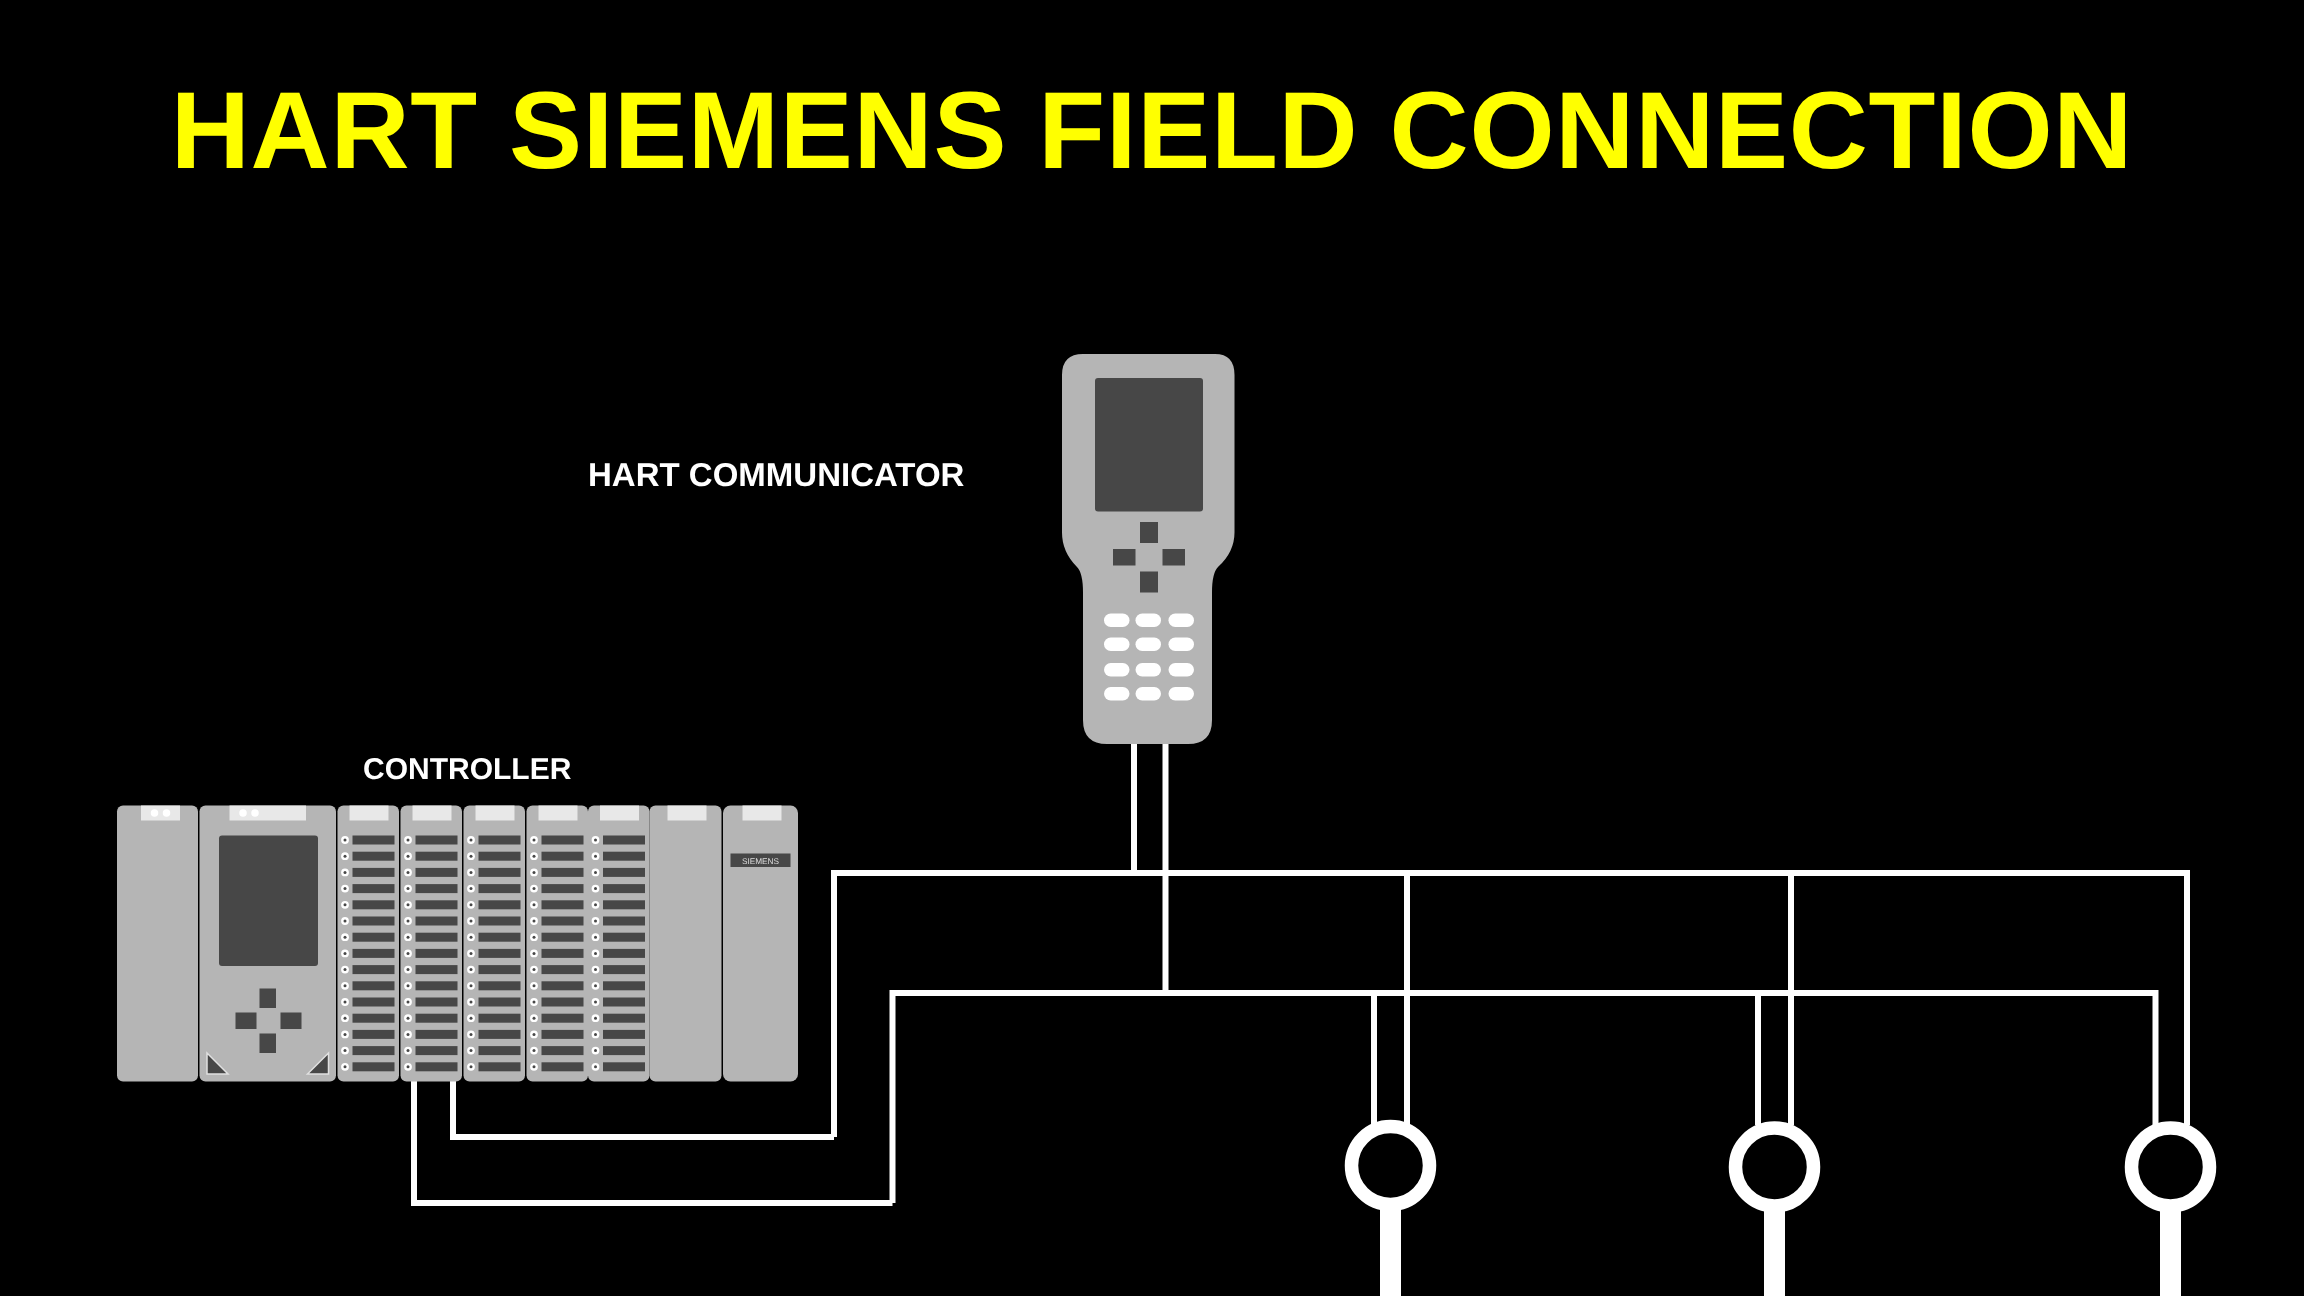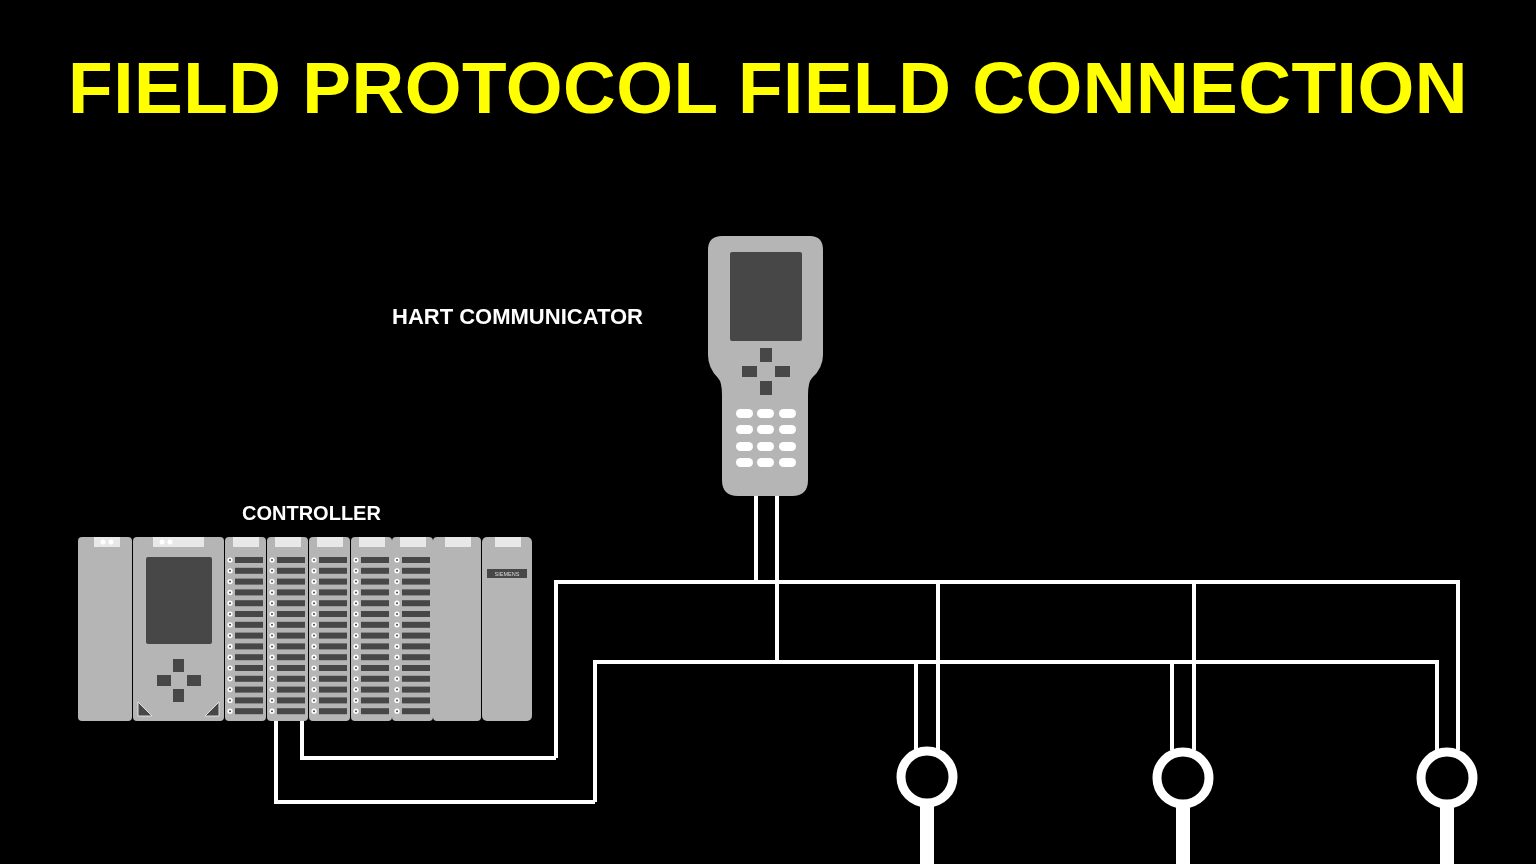--- a/index.html
+++ b/index.html
@@ -4,21 +4,21 @@
 <style>
   html, body { margin:0; padding:0; background:#000; }
   body { width:1536px; height:864px; position:relative; overflow:hidden; font-family:"Liberation Sans", sans-serif; }
   .title { position:absolute; left:0; top:48px; width:1536px; text-align:center; color:#ffff00; font-weight:bold; font-size:73px; letter-spacing:0.5px; line-height:80px; }
   .label { position:absolute; color:#fff; font-weight:bold; font-size:22px; white-space:nowrap; }
   svg { position:absolute; left:0; top:0; }
 </style>
 </head>
 <body>
 
-<div class="title">FIELD PROTOCOL FIELD CONNECTION</div>
+<div class="title">HART SIEMENS FIELD CONNECTION</div>
 <div class="label" style="left:392px; top:304px;text-align:right;">HART COMMUNICATOR</div>
 <div class="label" style="left:242px; top:502px; font-size:20px;text-align:center;">CONTROLLER</div>
 
 <svg width="1536" height="864" viewBox="0 0 1536 864">
 
   <g stroke="#ffffff" stroke-width="4" fill="none">
 
     <polyline points="756,496 756,582"></polyline>
     <polyline points="777,496 777,662"></polyline>
 

